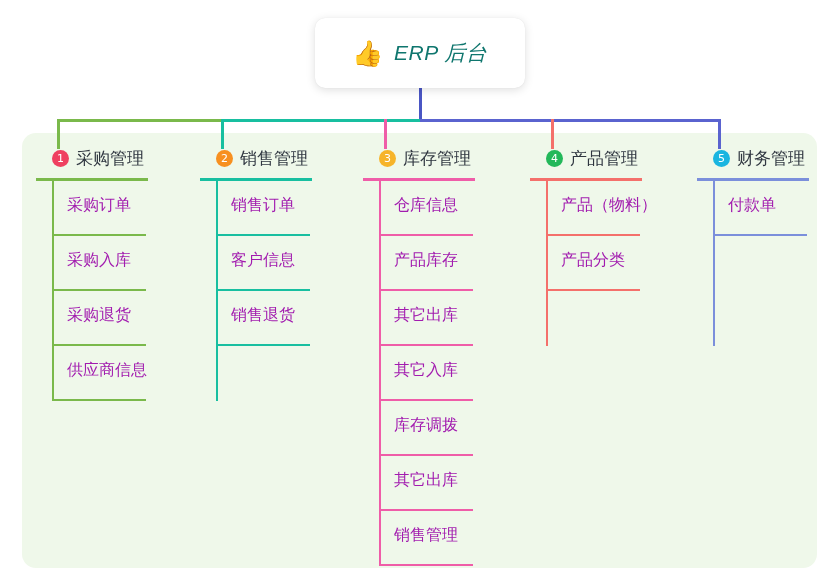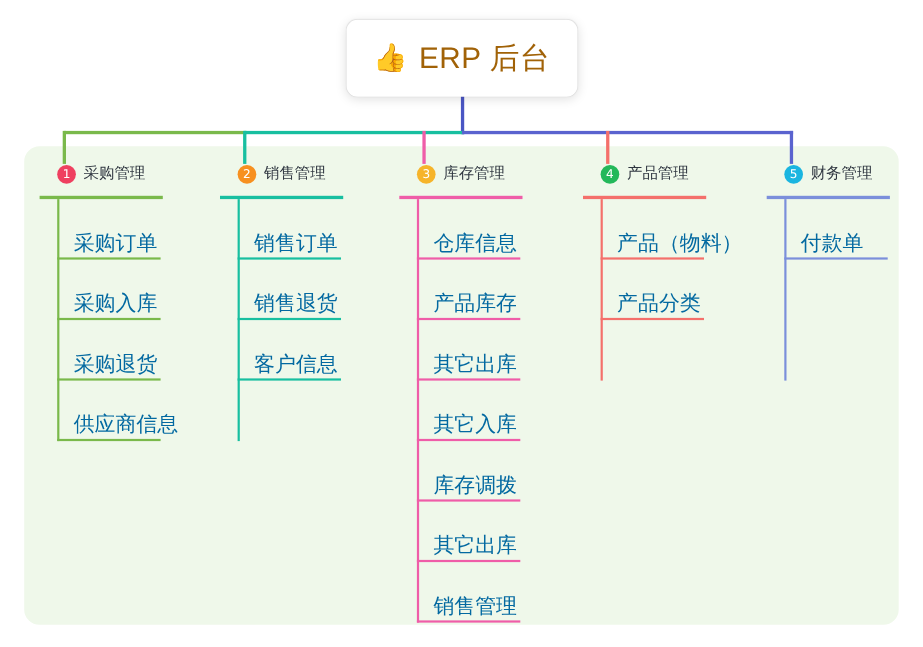--- a/index.html
+++ b/index.html
@@ -32,24 +32,25 @@
     gap: 10px;
     z-index: 5;
   }
   #root-card .thumb {
     font-size: 25px;
     line-height: 1;
     display: inline-block;
     color: #f2b230;
   }
   #root-card .root-title {
-    font-size: 27px;
-    color: #a16207;
+    font-size: 21px;
+    color: #0f766e;
     letter-spacing: 0.5px;
     white-space: nowrap;
+    font-style: italic;
   }
 
   
   #panel {
     position: absolute;
     left: 22px;
     top: 133px;
     width: 795px;
     height: 435px;
     background: #eff8ea;
@@ -83,21 +84,21 @@
     height: 17px;
     border-radius: 50%;
     color: #ffffff;
     font-size: 11px;
     line-height: 17px;
     text-align: center;
     font-family: "DejaVu Sans", sans-serif;
     flex: 0 0 auto;
   }
   .col-title {
-    font-size: 14px;
+    font-size: 17px;
     color: #2f3640;
     white-space: nowrap;
   }
   .col-rule {
     height: 3px;
     margin-top: 7px;
   }
 
   .leaf-area {
     position: relative;
@@ -111,24 +112,24 @@
   }
   .leaf {
     position: relative;
     height: 55px;
     box-sizing: border-box;
     display: flex;
     align-items: flex-end;
     padding-left: 31px;
   }
   .leaf-label {
-    font-size: 19px;
-    color: #0369a1;
+    font-size: 16px;
+    color: #a21caf;
     white-space: nowrap;
-    padding-bottom: 2px;
+    padding-bottom: 20px;
   }
   .leaf-rule {
     position: absolute;
     left: 16px;
     bottom: 0;
     height: 2px;
     width: 94px;
   }
 </style>
 </head>
@@ -186,27 +187,27 @@
         <span class="col-title">销售管理</span>
       </div>
       <div class="col-rule" style="background: rgb(24, 191, 160); width: 112px;"></div>
       <div class="leaf-area">
         <div class="leaf-spine" style="background: rgb(24, 191, 160); height: 220px;"></div>
         <div class="leaf">
           <span class="leaf-label">销售订单</span>
           <div class="leaf-rule" style="background: rgb(24, 191, 160);"></div>
         </div>
         <div class="leaf">
+          <span class="leaf-label">客户信息</span>
+          <div class="leaf-rule" style="background: rgb(24, 191, 160);"></div>
+        </div>
+        <div class="leaf">
           <span class="leaf-label">销售退货</span>
           <div class="leaf-rule" style="background: rgb(24, 191, 160);"></div>
         </div>
-        <div class="leaf">
-          <span class="leaf-label">客户信息</span>
-          <div class="leaf-rule" style="background: rgb(24, 191, 160);"></div>
-        </div>
       </div>
     </div>
     <div class="column" style="left: 363px;">
       <div class="col-header">
         <span class="badge" style="background: rgb(246, 180, 42);">3</span>
         <span class="col-title">库存管理</span>
       </div>
       <div class="col-rule" style="background: rgb(239, 93, 168); width: 112px;"></div>
       <div class="leaf-area">
         <div class="leaf-spine" style="background: rgb(239, 93, 168); height: 385px;"></div>

